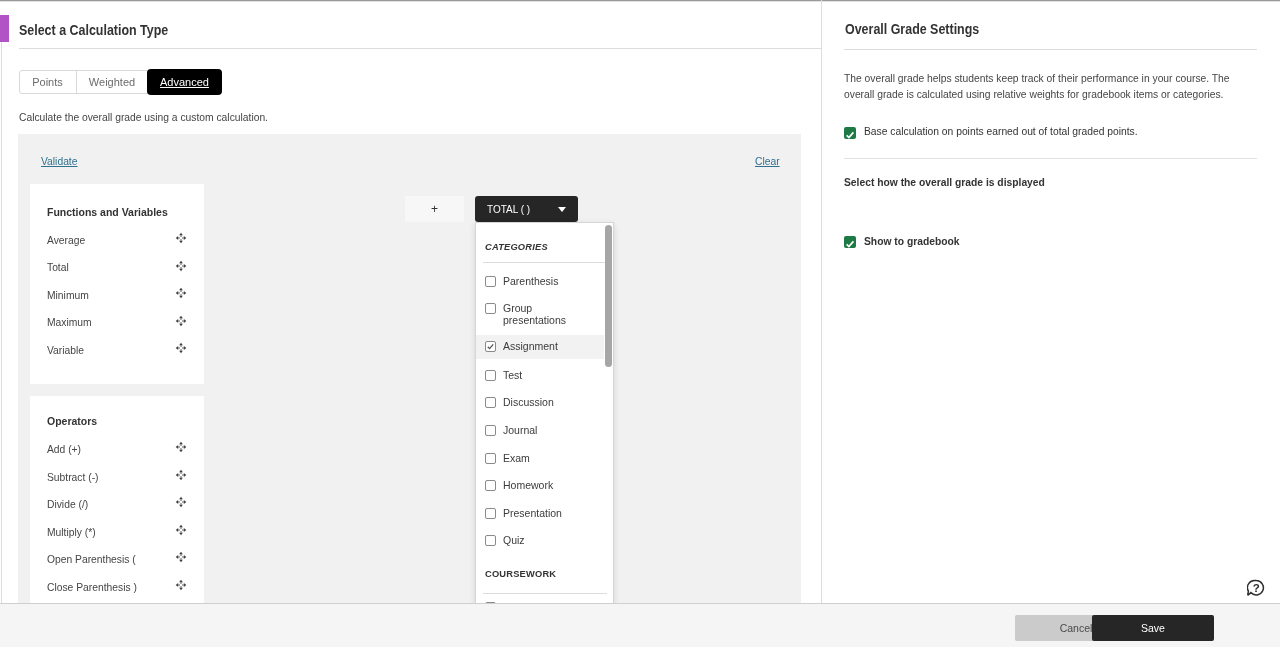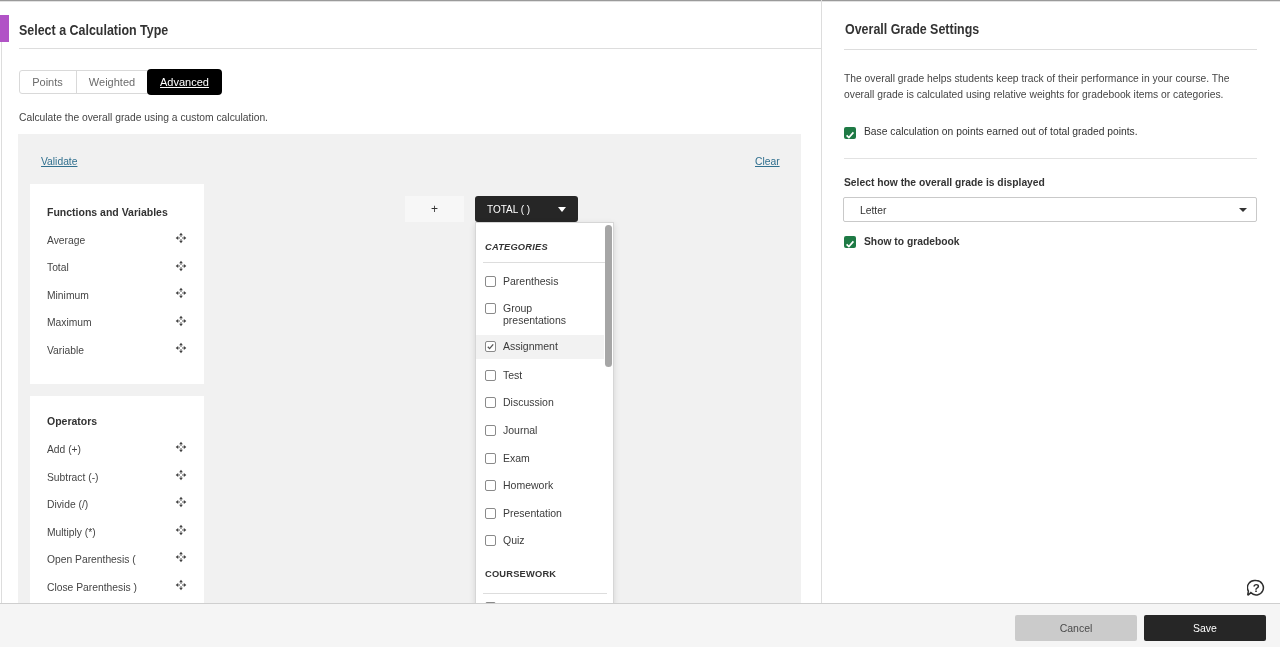--- a/index.html
+++ b/index.html
@@ -247,35 +247,31 @@
   <div class="cbg" style="left:844px;top:127px;">
     <svg width="12" height="12" viewBox="0 0 12 12">
         <polyline points="2.6,6.3 4.9,8.5 9.4,3.4" fill="none" stroke="#fff" stroke-width="1.7"></polyline>
       </svg>
   </div>
   <div class="abs t11" style="left:864px;top:126px;color:#333;">Base calculation on points earned out of total graded points.</div>
 
   <div class="abs" style="left:844px;top:158px;width:413px;height:1px;background:#e2e2e2;"></div>
   <div class="abs" style="left:844px;top:177px;font-size:10.3px;font-weight:bold;color:#333;">Select how the overall grade is displayed</div>
 
-  <div class="abs" style="left:843px;top:197px;width:414px;height:25px;border:1px solid #c9c9c9;border-radius:2px;background:#fff;">
-    <span style="position:absolute;left:16px;top:7px;font-size:10.3px;color:#333;">Letter</span>
-    <span style="position:absolute;right:9px;top:10px;width:0;height:0;border-left:4px solid transparent;border-right:4px solid transparent;border-top:4.5px solid #333;"></span>
-  </div>
 
   <div class="cbg" style="left:844px;top:236px;">
     <svg width="12" height="12" viewBox="0 0 12 12">
         <polyline points="2.6,6.3 4.9,8.5 9.4,3.4" fill="none" stroke="#fff" stroke-width="1.7"></polyline>
       </svg>
   </div>
   <div class="abs" style="left:864px;top:236px;font-size:10.3px;font-weight:bold;color:#333;">Show to gradebook</div>
 
   <div class="abs" style="left:0;top:603px;width:1280px;height:44px;background:#f5f5f5;border-top:1px solid #cfcfcf;"></div>
   <div class="abs" style="left:1015px;top:615px;width:122px;height:26px;background:#cbcbcb;border-radius:2px;line-height:26px;text-align:center;font-size:10.5px;color:#4a4a4a;">Cancel</div>
-  <div class="abs" style="left:1144px;top:615px;width:122px;height:26px;background:#262626;border-radius:2px;line-height:26px;text-align:center;font-size:10.5px;color:#fff;">Save</div>
+  <div class="abs" style="left:1092px;top:615px;width:122px;height:26px;background:#262626;border-radius:2px;line-height:26px;text-align:center;font-size:10.5px;color:#fff;">Save</div>
 
   <div class="abs" style="left:1247px;top:579px;width:18px;height:18px;">
     <svg width="18" height="18" viewBox="0 0 18 18">
       <path d="M9.2 1.6 a7.2 7.2 0 1 1 -5.4 12 l-2.2 2.2 c-0.4 0.4 -0.9 0 -0.8 -0.5 l0.6 -3.1 a7.2 7.2 0 0 1 7.8 -10.6 z" fill="none" stroke="#2e2e2e" stroke-width="1.5"></path>
       <text x="9.3" y="12.9" text-anchor="middle" font-size="11.5" font-weight="bold" fill="#2e2e2e" font-family="Liberation Sans">?</text>
     </svg>
   </div>
 </div>
 
 </body></html>

